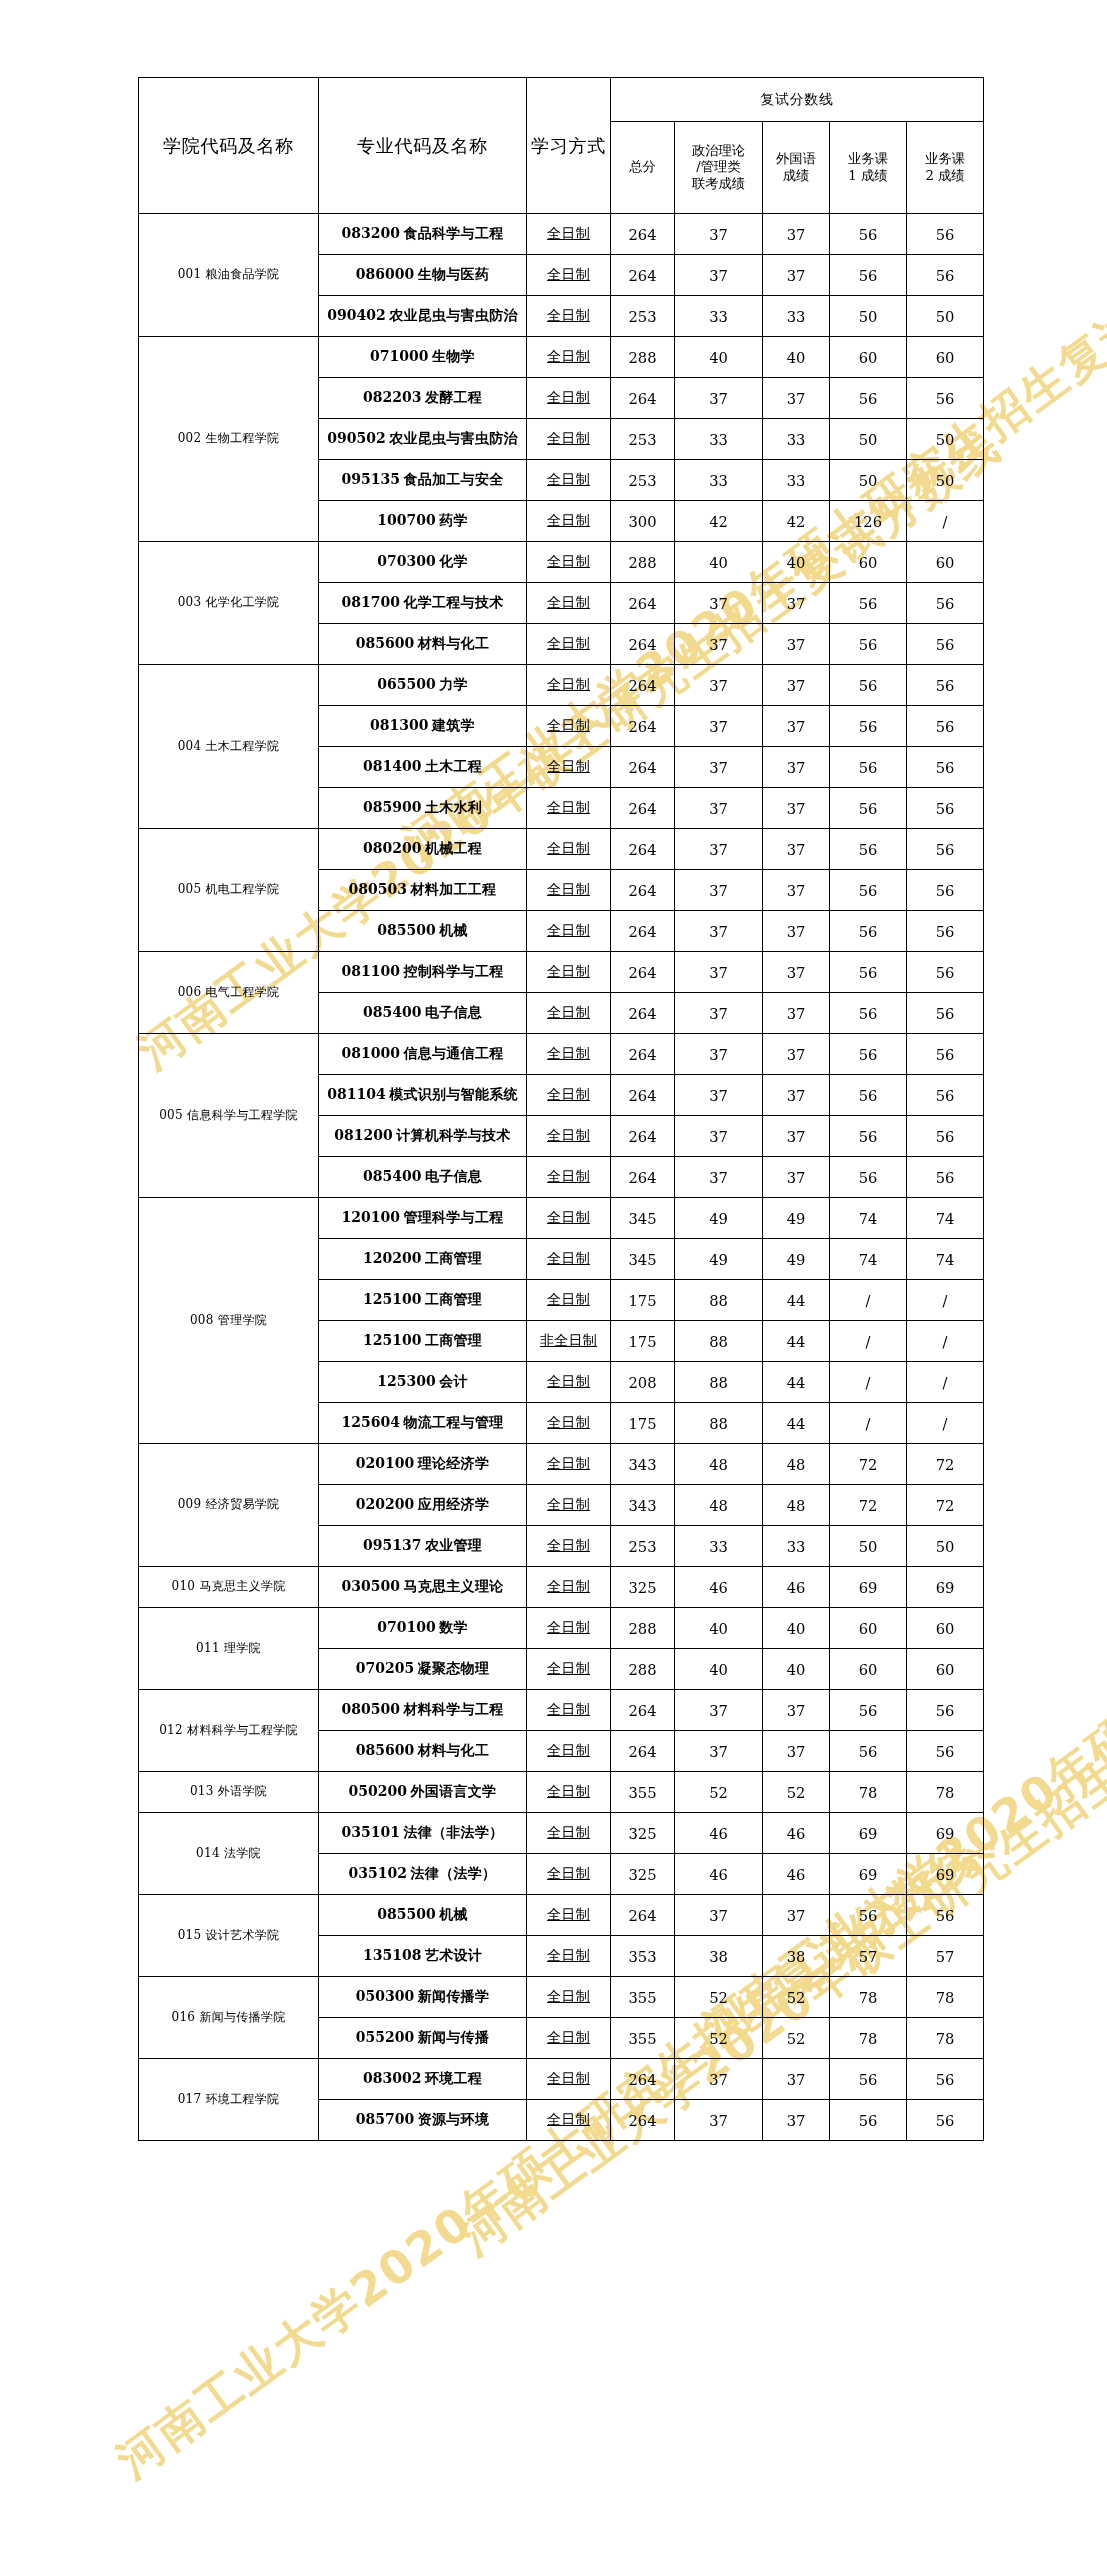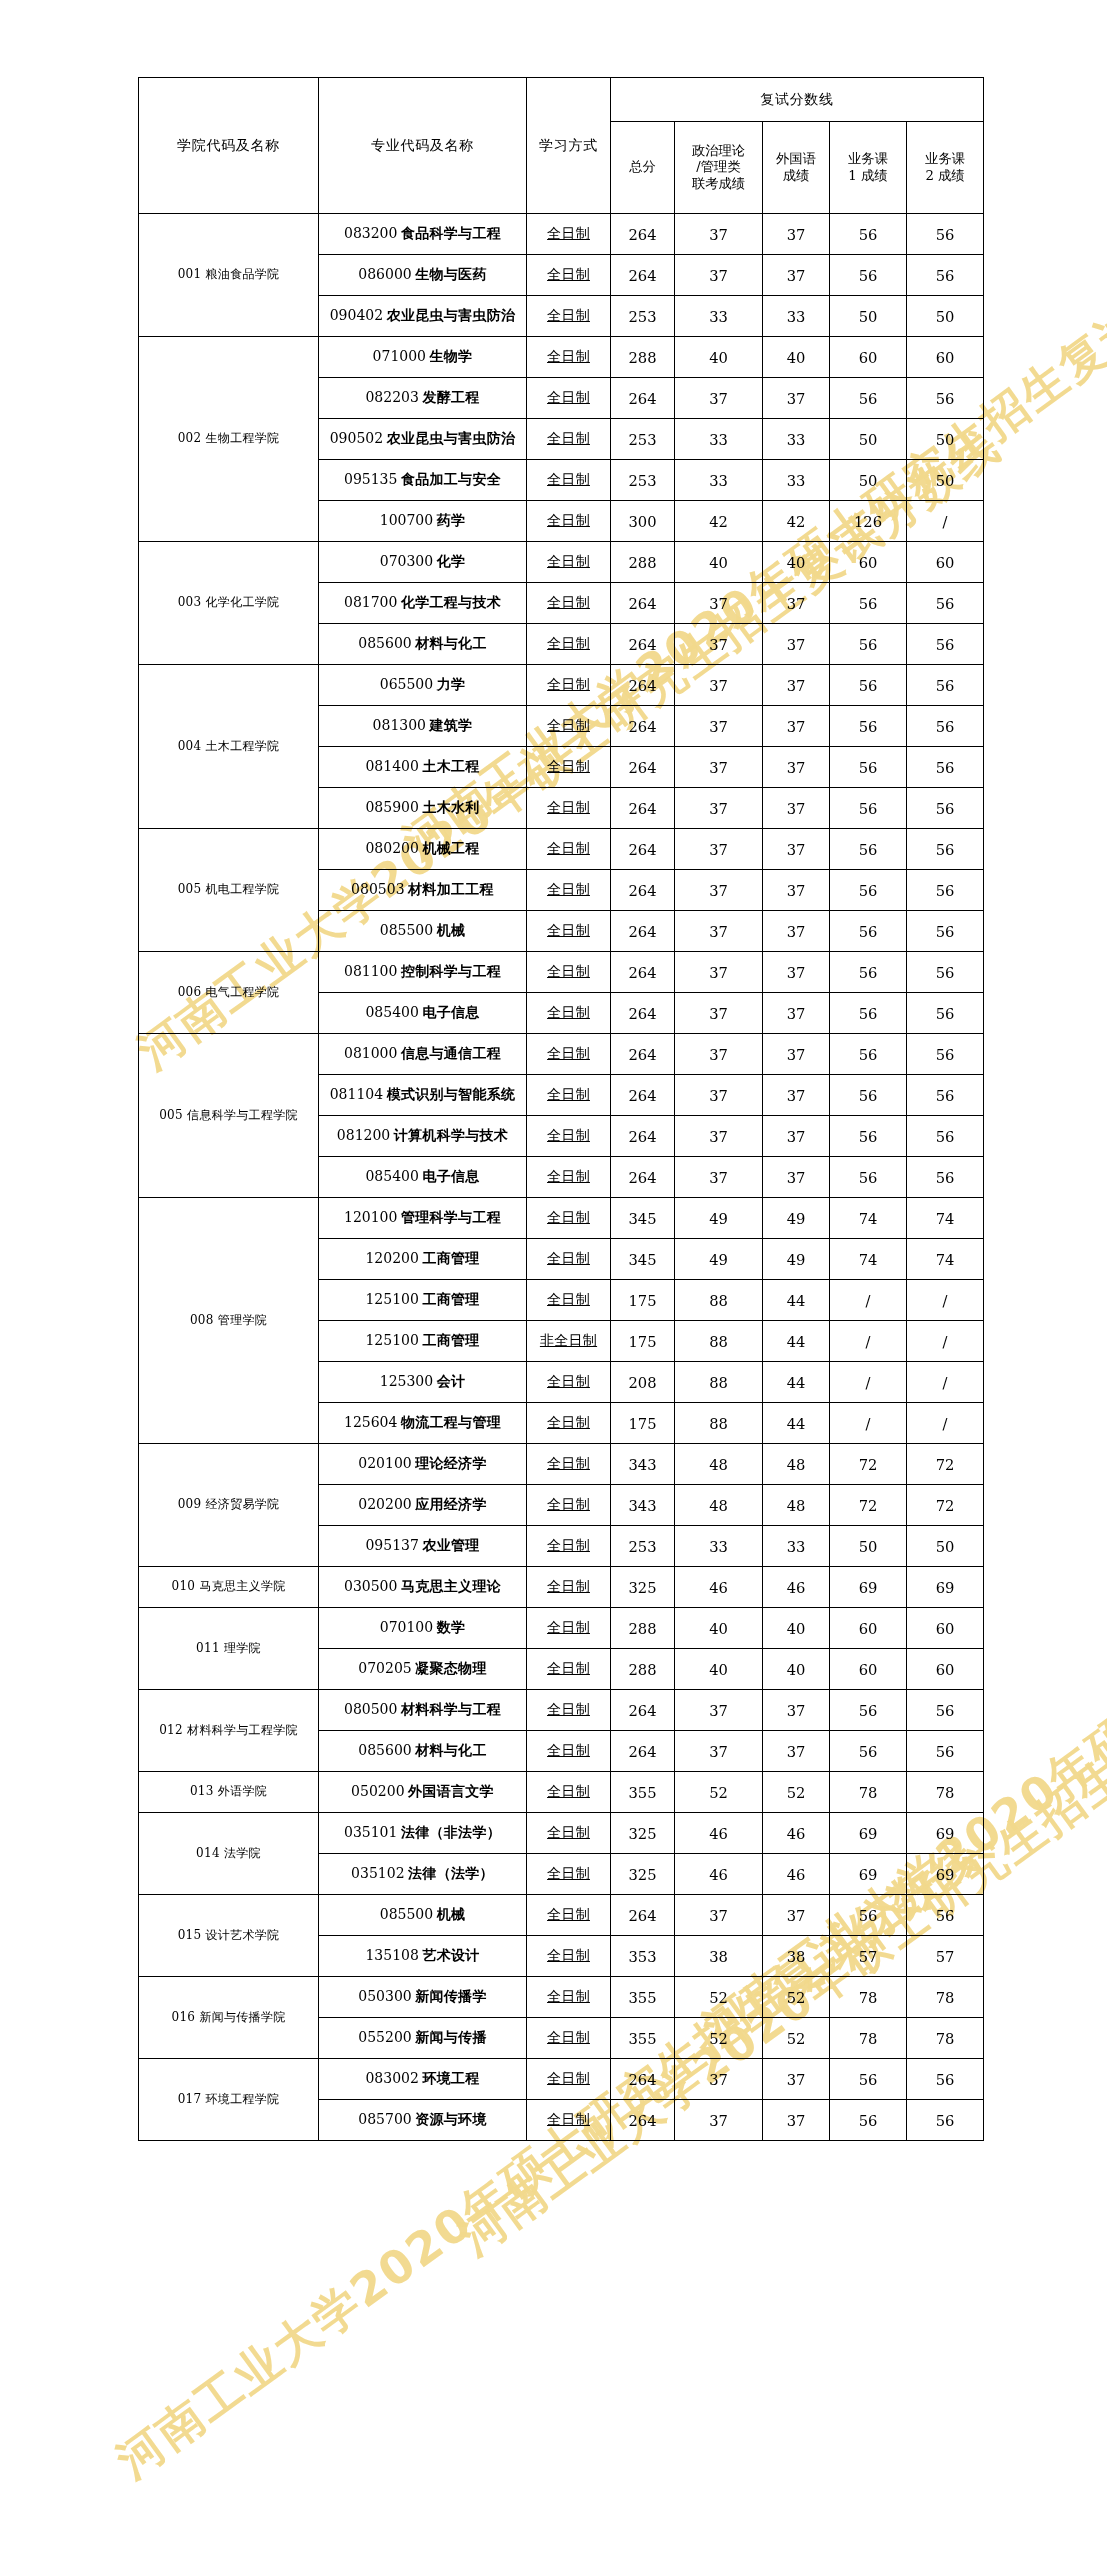--- a/index.html
+++ b/index.html
@@ -56,21 +56,21 @@
     padding: 0;
     text-align: center;
     vertical-align: middle;
     font-weight: normal;
     background: transparent;
   }
 
   
   .hdr-main {
     height: 134px;
-    font-size: 14px;
+    font-size: 18px;
     letter-spacing: 0.7px;
   }
   .hdr-group {
     height: 43px;
     font-size: 14px;
     letter-spacing: 0.7px;
   }
   .hdr-sub {
     height: 91px;
     font-size: 13.3px;
@@ -103,21 +103,21 @@
   td.mode {
     font-size: 14px;
     letter-spacing: 0.3px;
     text-decoration: underline;
   }
   td.num {
     font-size: 14.7px;
     font-family: "DejaVu Serif", "Liberation Serif", serif;
   }
   .code {
-    font-weight: normal;
+    font-weight: bold;
     letter-spacing: 0px;
   }
   .majname { margin-left: 3.5px; font-weight: bold; }
 </style>
 </head>
 <body>
 
 <div id="watermark-layer">
   <div class="wm" style="left:126px; top:1033px; font-size:46px; transform:rotate(-36deg);">河南工业大学2020年硕士研究生招生复试分数线</div>
   <div class="wm" style="left:391px; top:823px; font-size:46px; transform:rotate(-36deg);">河南工业大学2020年硕士研究生招生复试分数线</div>

